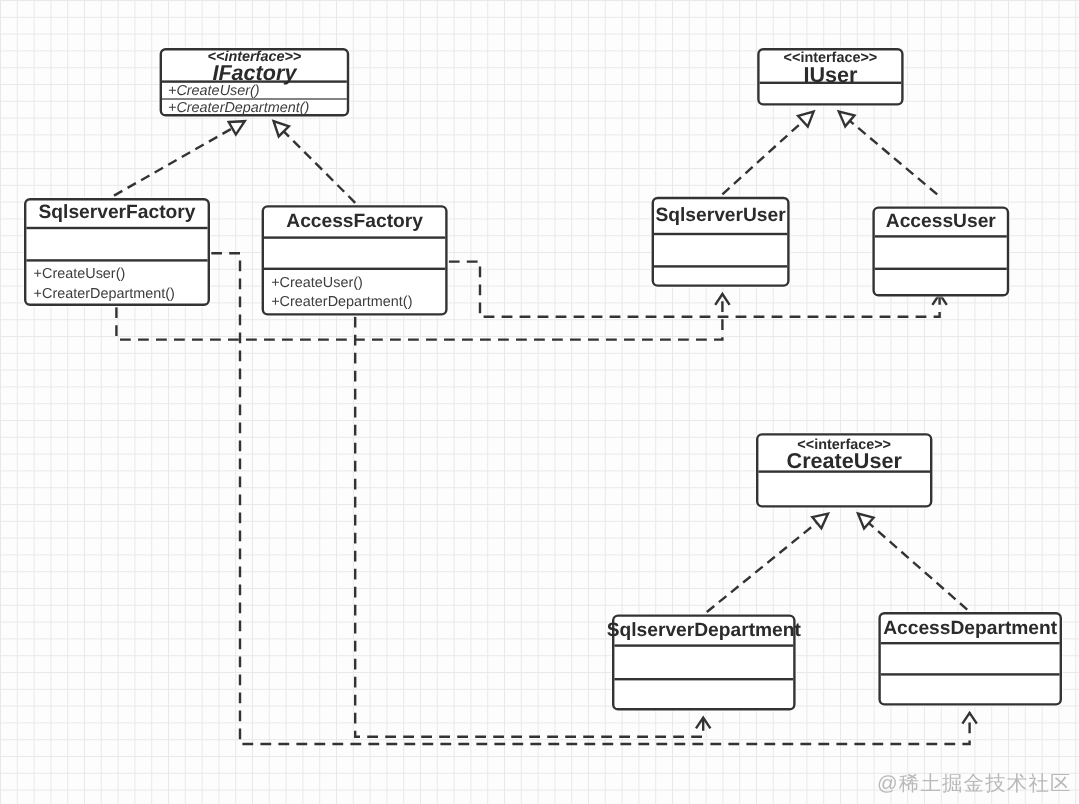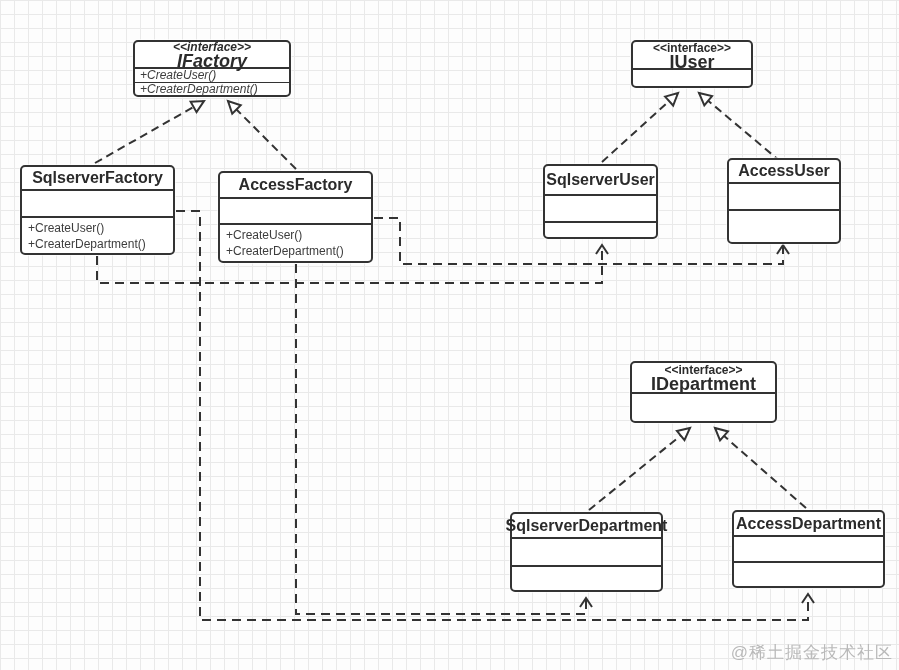--- a/index.html
+++ b/index.html
@@ -89,21 +89,21 @@
     <div class="uml-head" style="height:26px;">
       <div class="stereo">&lt;&lt;interface&gt;&gt;</div>
       <div class="iname">IUser</div>
     </div>
     <div class="grow"></div>
   </div>
 
   <div class="uml-box" style="left:630px;top:361px;width:147px;height:62px;">
     <div class="uml-head" style="height:29px;">
       <div class="stereo">&lt;&lt;interface&gt;&gt;</div>
-      <div class="iname">IDepartment</div>
+      <div class="iname">CreateUser</div>
     </div>
     <div class="grow"></div>
   </div>
 
   <div class="uml-box" style="left:20px;top:165px;width:155px;height:90px;">
     <div class="uml-title" style="height:22px;">SqlserverFactory</div>
     <div class="sec" style="height:27px;"></div>
     <div class="sec grow" style="padding-top:2px;">
       <div class="mrow">+CreateUser()</div>
       <div class="mrow">+CreaterDepartment()</div>
@@ -118,21 +118,21 @@
       <div class="mrow">+CreaterDepartment()</div>
     </div>
   </div>
 
   <div class="uml-box" style="left:543px;top:164px;width:115px;height:75px;">
     <div class="uml-title" style="height:28px;">SqlserverUser</div>
     <div class="sec" style="height:27px;"></div>
     <div class="sec grow"></div>
   </div>
 
-  <div class="uml-box" style="left:727px;top:158px;width:114px;height:86px;">
+  <div class="uml-box" style="left:727px;top:172px;width:114px;height:75px;">
     <div class="uml-title" style="height:22px;">AccessUser</div>
     <div class="sec" style="height:27px;"></div>
     <div class="sec grow"></div>
   </div>
 
   <div class="uml-box" style="left:510px;top:512px;width:153px;height:80px;">
     <div class="uml-title" style="height:23px;">SqlserverDepartment</div>
     <div class="sec" style="height:28px;"></div>
     <div class="sec grow"></div>
   </div>

